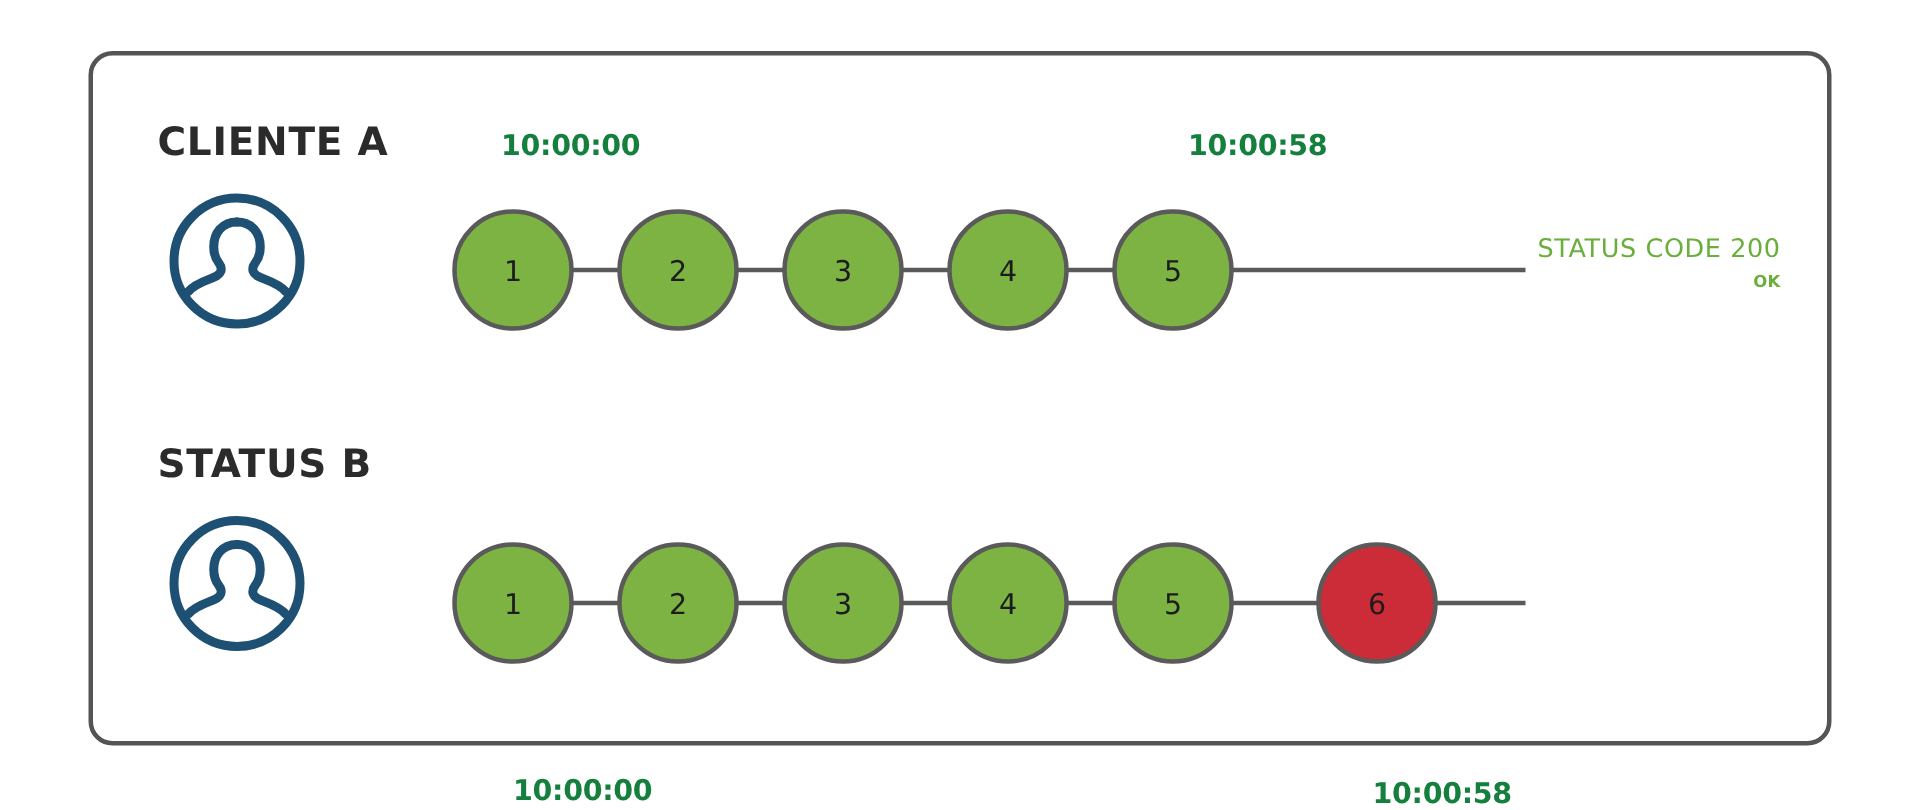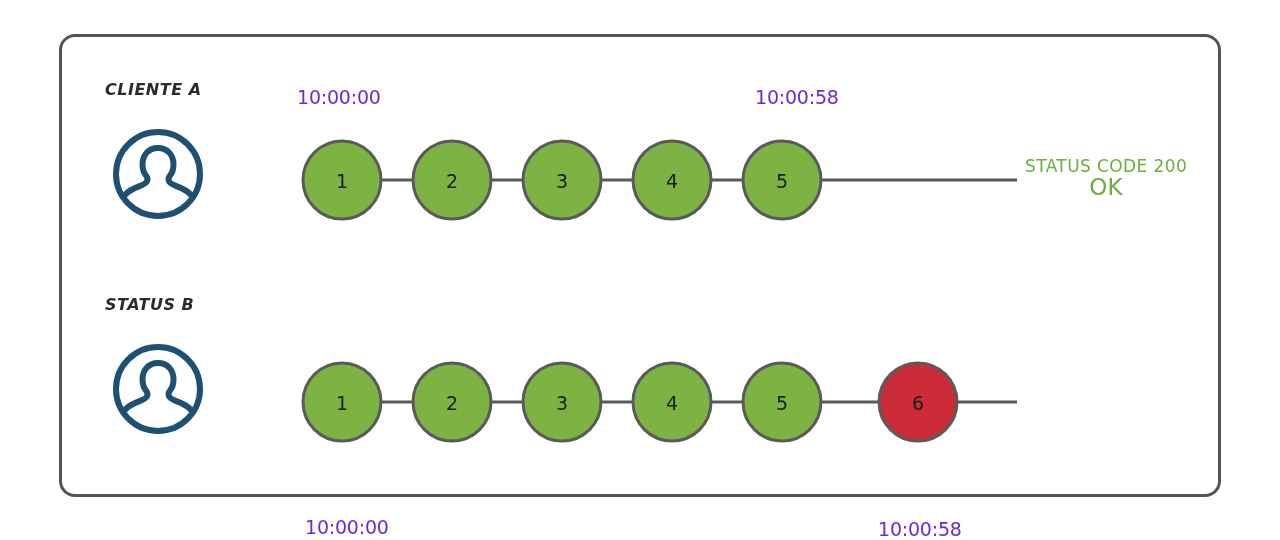--- a/index.html
+++ b/index.html
@@ -44,42 +44,42 @@
     width: 1280px;
   }
   .row-a { top: 0; }
   .row-b { top: 215px; }
 
   .client-label {
     position: absolute;
     left: 105px;
     top: 80px;
     font-family: "DejaVu Sans", sans-serif;
-    font-style: italic;
     font-weight: 700;
-    font-size: 16px;
+    font-size: 26px;
     letter-spacing: 0.5px;
     color: #2b2b2b;
     white-space: nowrap;
   }
 
   .avatar {
     position: absolute;
     left: 110px;
     top: 126px;
   }
 
   .timestamp {
     position: absolute;
     font-family: "DejaVu Sans", sans-serif;
-    font-weight: 400;
+    font-weight: 700;
     font-size: 19px;
-    color: #6d28d9;
+    color: #15803d;
     white-space: nowrap;
     letter-spacing: -0.2px;
+    margin-left: 37px;
   }
   .ts-start-a { left: 297px; top: 86px; }
   .ts-end-a   { left: 755px; top: 86px; }
   .ts-start-b { left: 305px; top: 301px; }
   .ts-end-b   { left: 878px; top: 303px; }
 
   
   .chain {
     position: absolute;
     left: 0;
@@ -90,37 +90,38 @@
     font-family: "DejaVu Sans", sans-serif;
     font-size: 19px;
     fill: #1c1c1c;
     text-anchor: middle;
     dominant-baseline: central;
   }
 
   
   .status {
     position: absolute;
-    text-align: center;
+    text-align: right;
     white-space: nowrap;
     font-family: "DejaVu Sans", sans-serif;
   }
   .status-a {
     left: 1025px;
     top: 156px;
   }
   .status-line1 {
     font-size: 17px;
     letter-spacing: 0.4px;
     line-height: 21px;
   }
   .status-line2 {
-    font-size: 23px;
+    font-size: 11px;
     letter-spacing: 0.2px;
     line-height: 21px;
+    font-weight: bold;
   }
   .status-a .status-line1,
   .status-a .status-line2 { color: #6aae3c; }
 </style>
 </head>
 <body>
 
 <div id="canvas">
 
   <div class="frame"></div>

